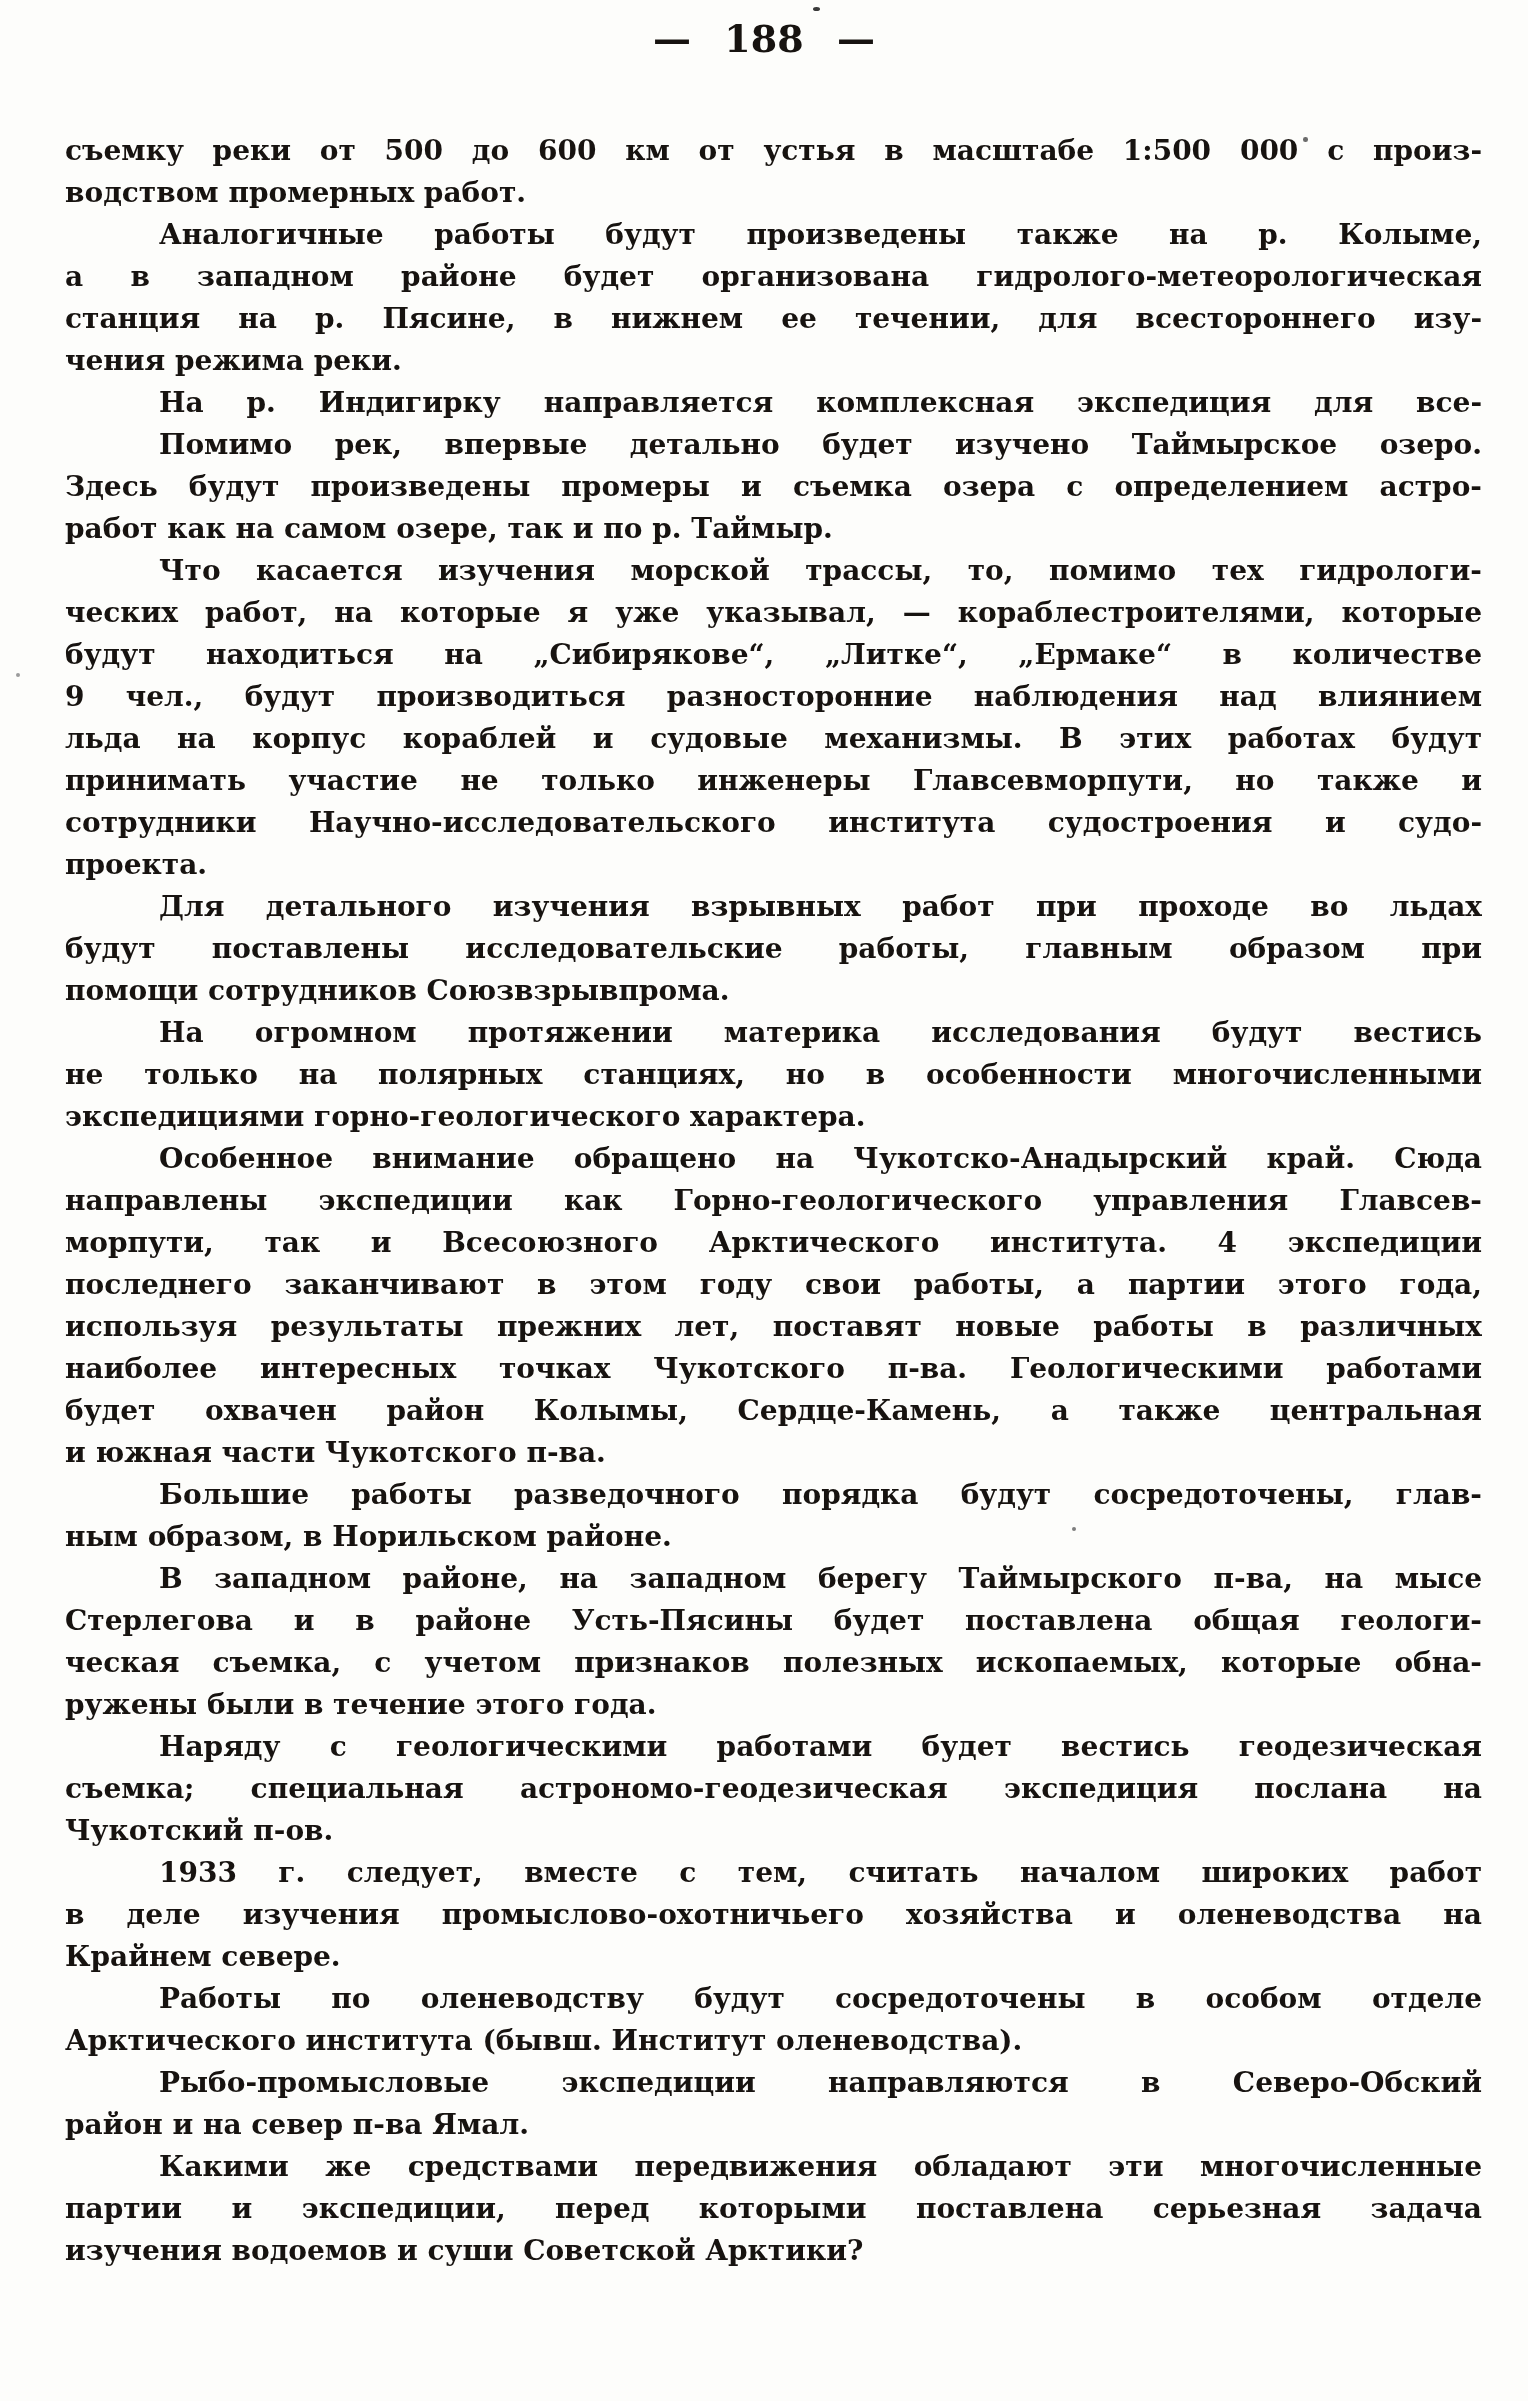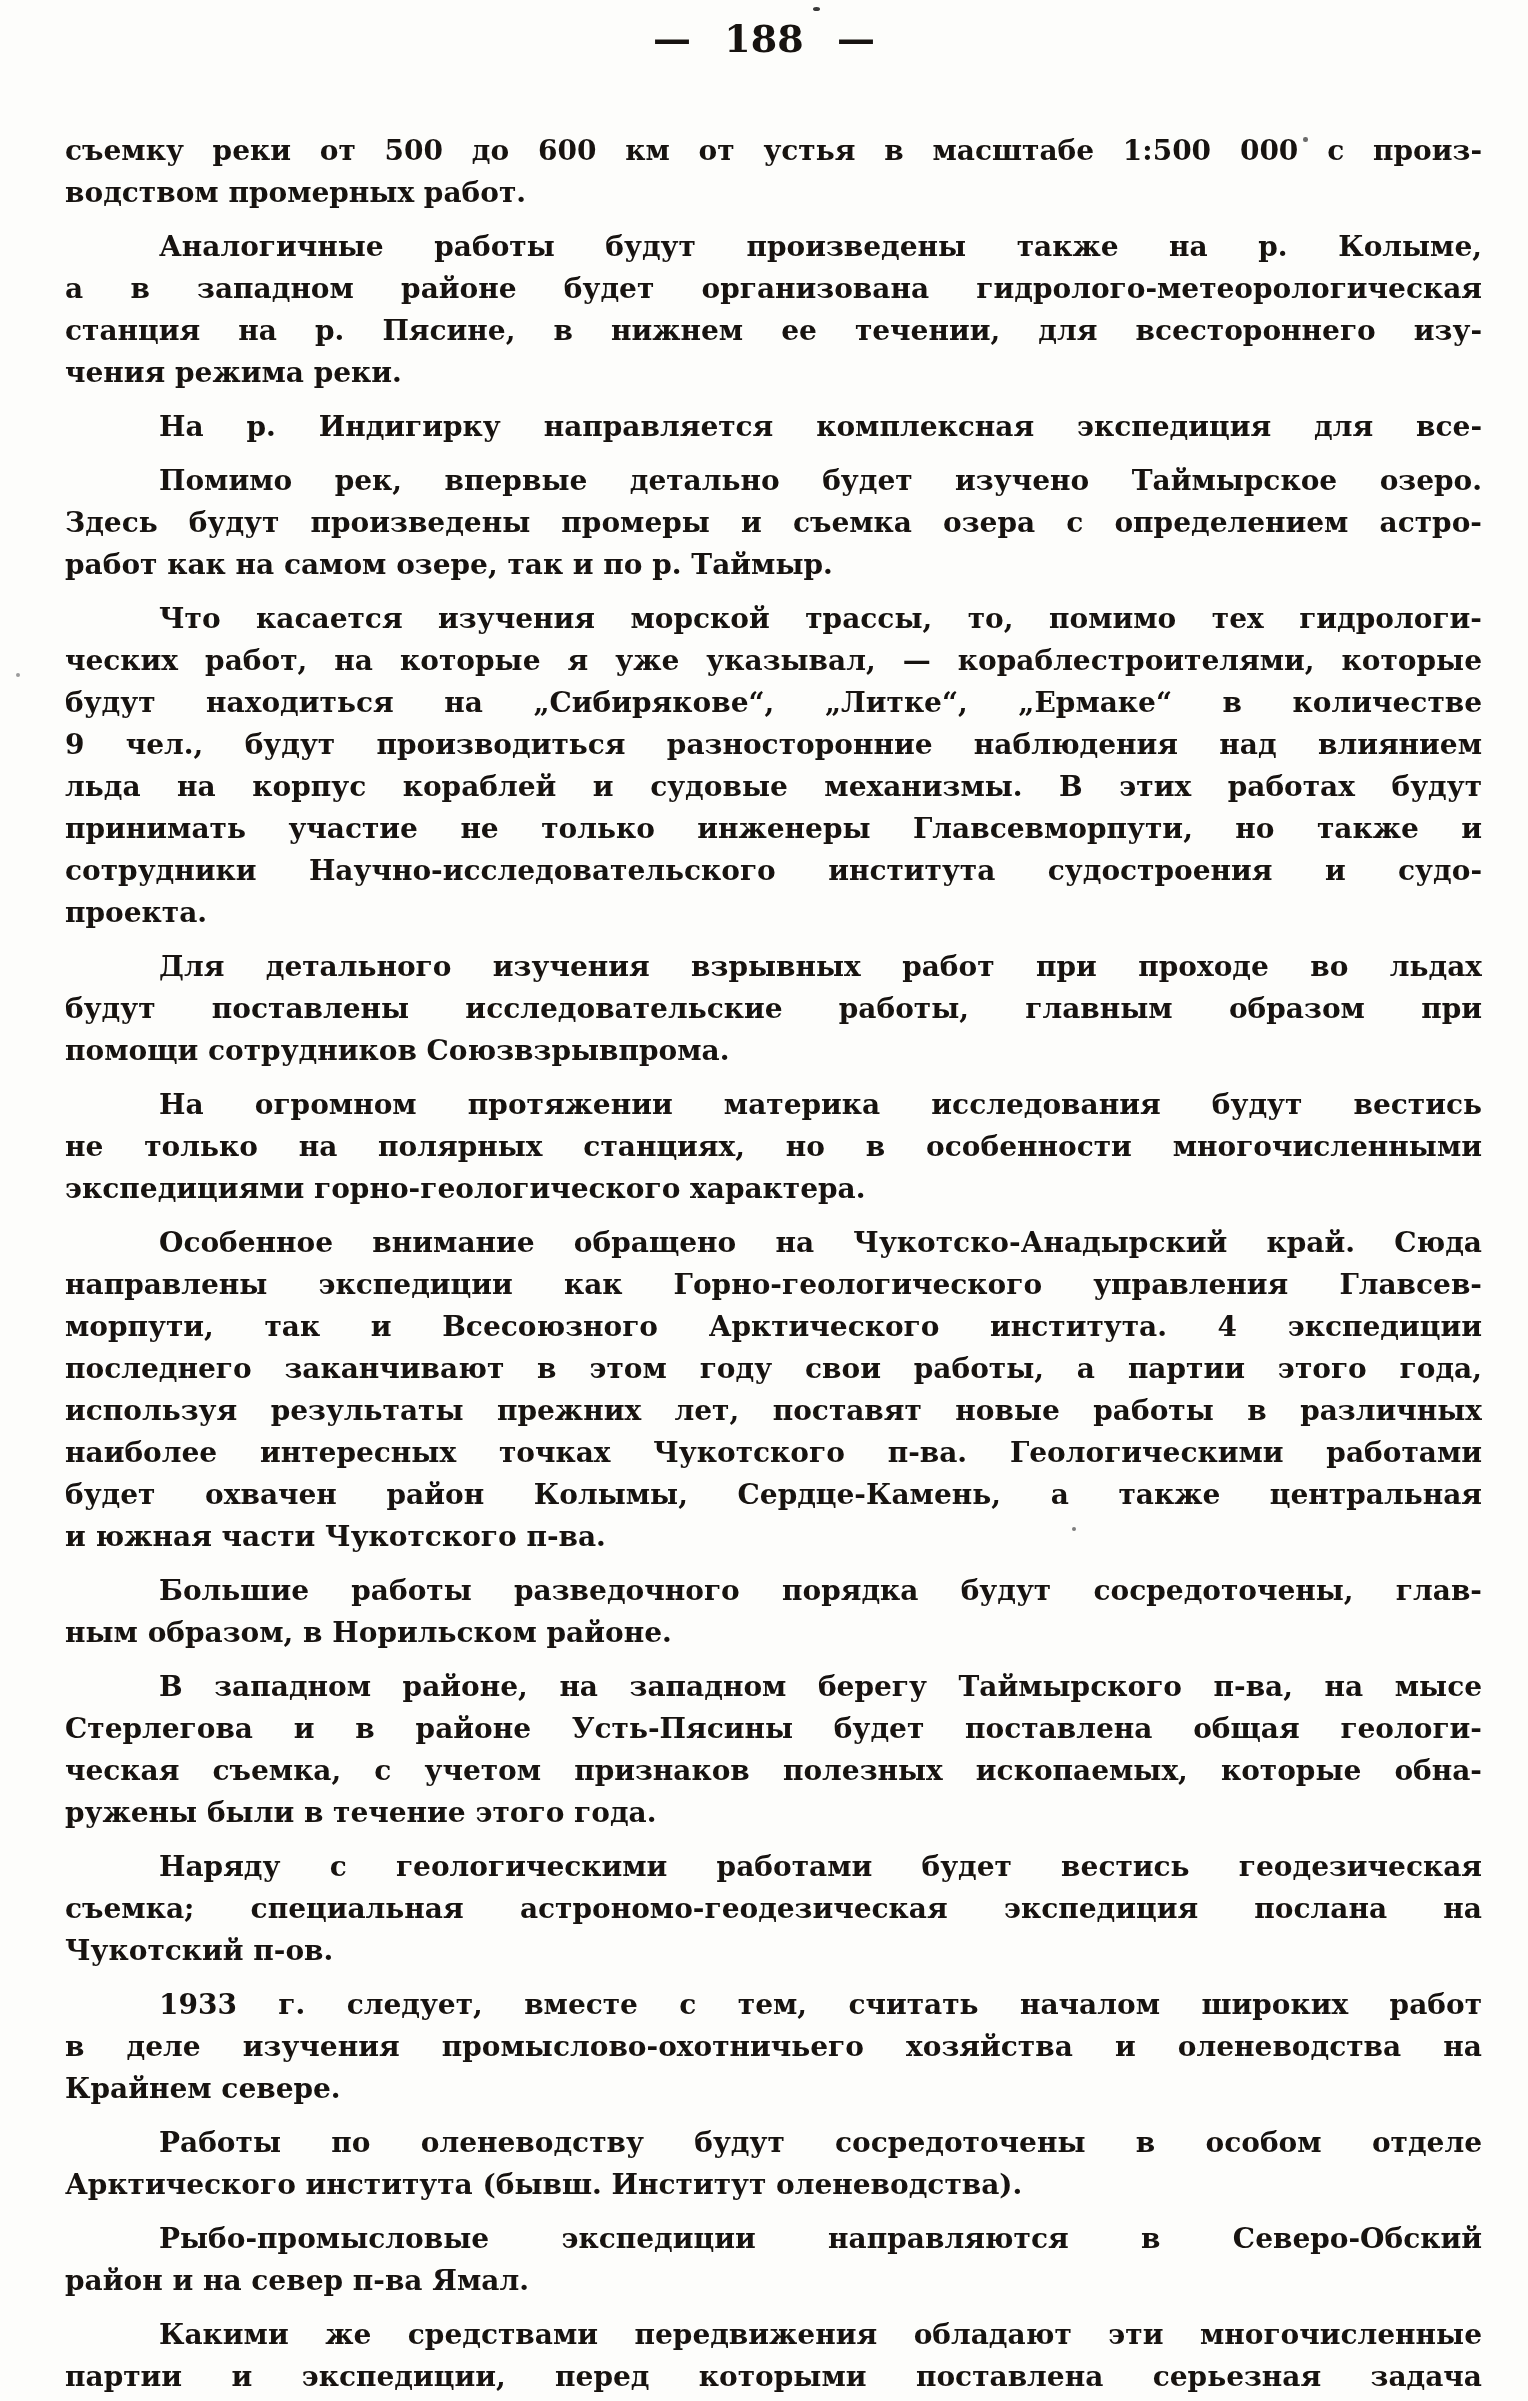--- a/index.html
+++ b/index.html
@@ -44,21 +44,21 @@
     font-weight: bold;
     font-size: 28px;
     line-height: 42px;
     text-align: justify;
     text-align-last: justify;
     -moz-text-align-last: justify;
     white-space: normal;
     overflow: hidden;
     height: 42px;
   }
-  .line.indent { padding-left: 94px; margin-top: 12px; }
+  .line.indent { padding-left: 94px; }
   .line.para-end {
     text-align-last: left;
     -moz-text-align-last: left;
   }
   
   .speck {
     position: absolute;
     border-radius: 50%;
   }
   .speck.s1 { left: 813px; top: 6.6px;  width: 6.6px; height: 4px; background: #3a3a3a; }

